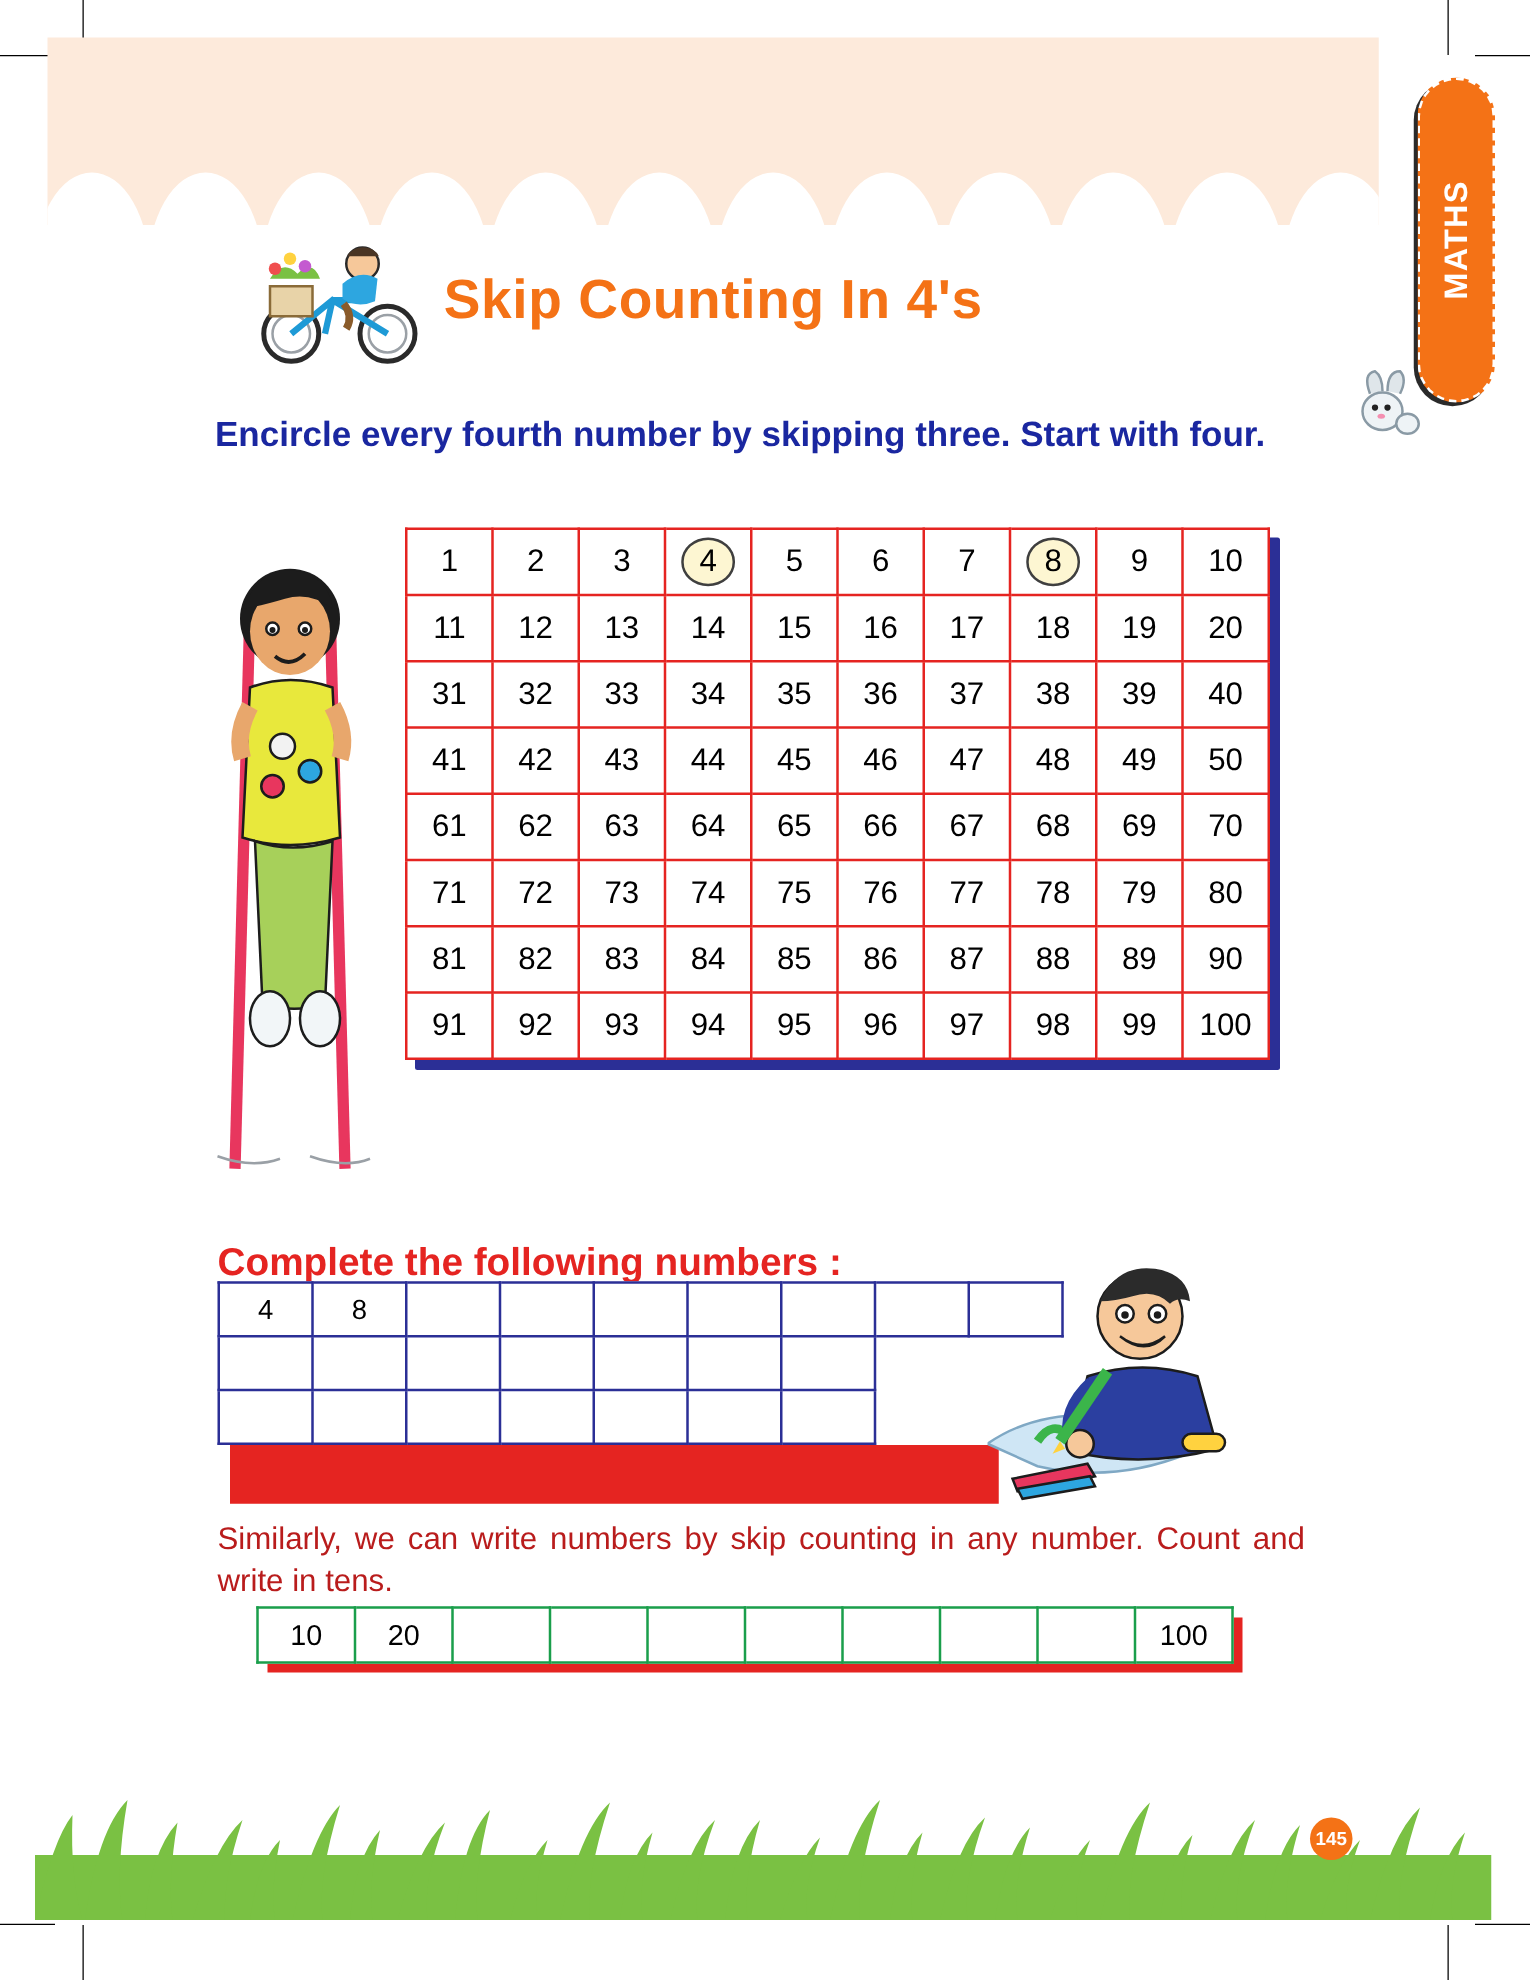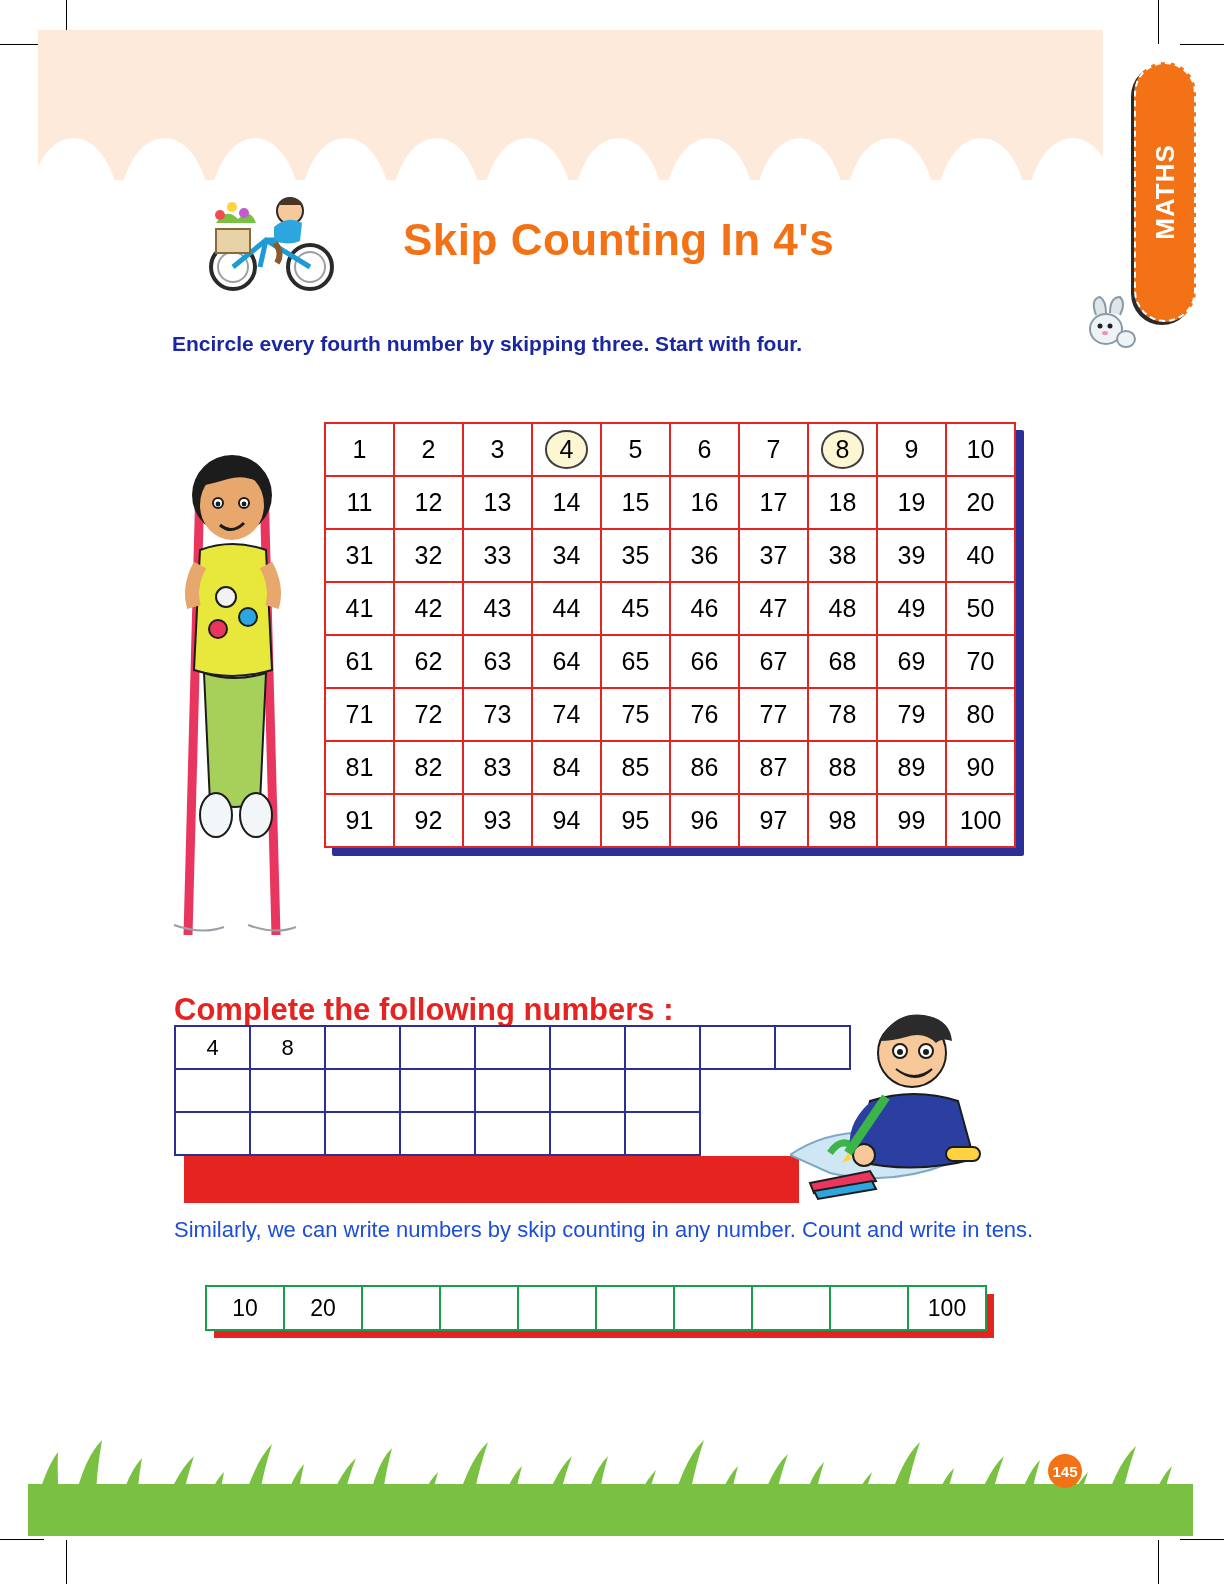--- a/index.html
+++ b/index.html
@@ -73,28 +73,27 @@
 
   
   .title {
     position: absolute;
     left: 355px;
     top: 215px;
     font-size: 44px;
     font-weight: bold;
     color: #f47216;
     letter-spacing: 0.5px;
-    margin-left: 48px;
   }
 
   .instruction {
     position: absolute;
     left: 172px;
     top: 332px;
-    font-size: 21px;
+    font-size: 28px;
     font-weight: bold;
     color: #1a27a0;
   }
 
   
   .bike-illo { position: absolute; left: 200px; top: 185px; width: 150px; height: 110px; }
   .stilt-girl { position: absolute; left: 160px; top: 425px; width: 150px; height: 530px; }
   .bunny { position: absolute; right: 86px; top: 295px; width: 52px; height: 55px; }
   .writing-boy { position: absolute; left: 790px; top: 1005px; width: 230px; height: 200px; }
 
@@ -182,22 +181,22 @@
   table.boxes td.blank-out {
     border: none;
     background: #fff;
   }
 
   .similarly {
     position: absolute;
     left: 174px;
     top: 1215px;
     width: 870px;
-    font-size: 22px;
-    color: #1d4ed8;
+    font-size: 25px;
+    color: #b91c1c;
     line-height: 1.35;
     text-align: justify;
   }
 
   .tens-wrap {
     position: absolute;
     left: 205px;
     top: 1285px;
   }
   .tens-shadow {

